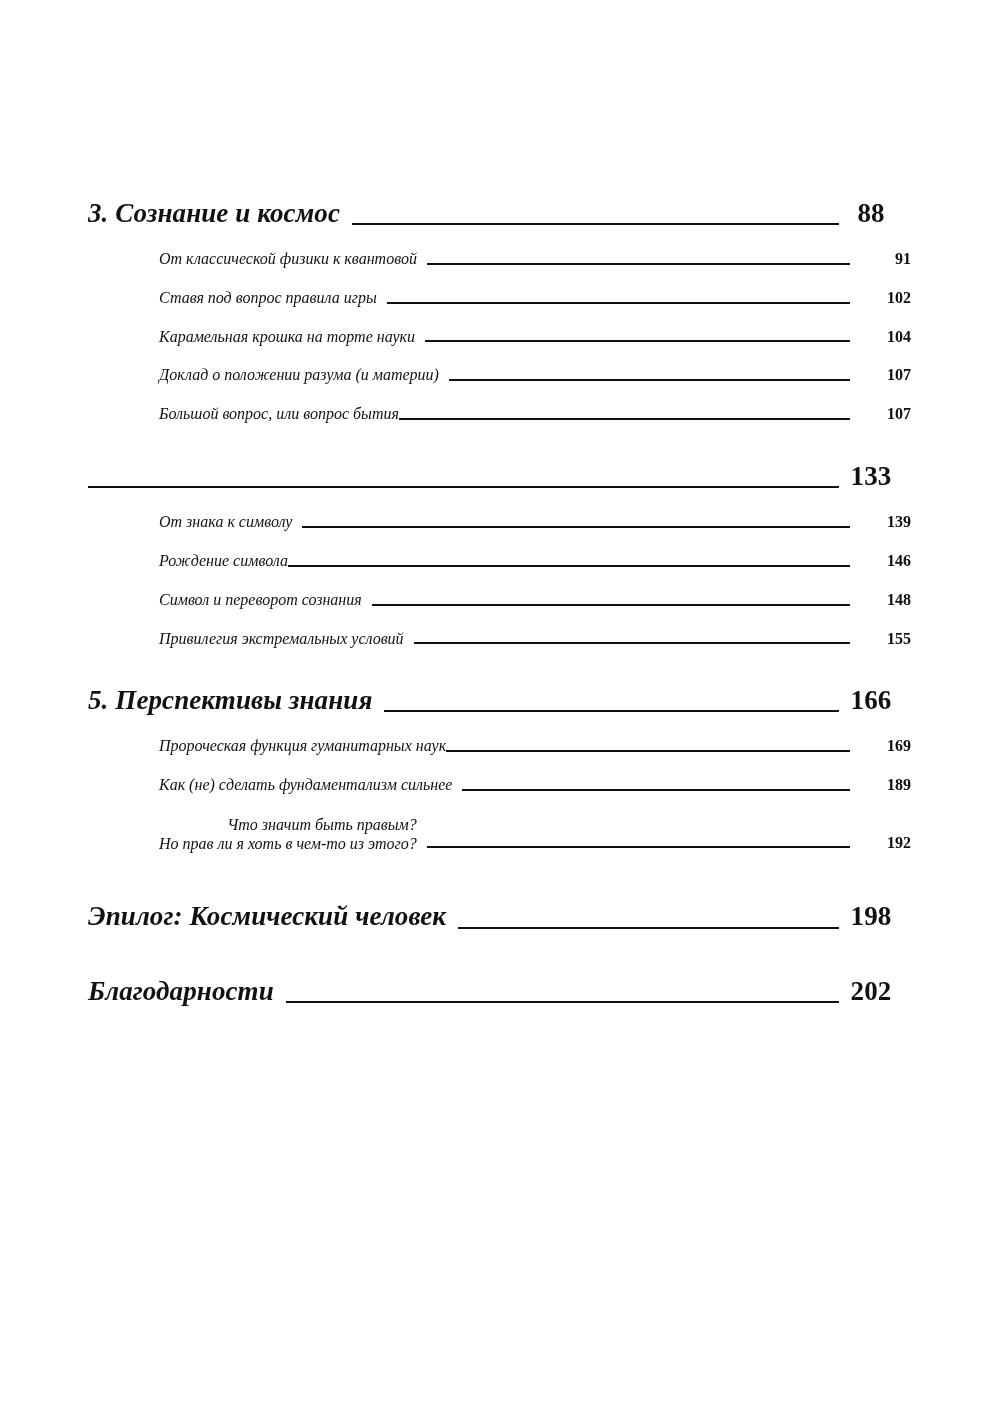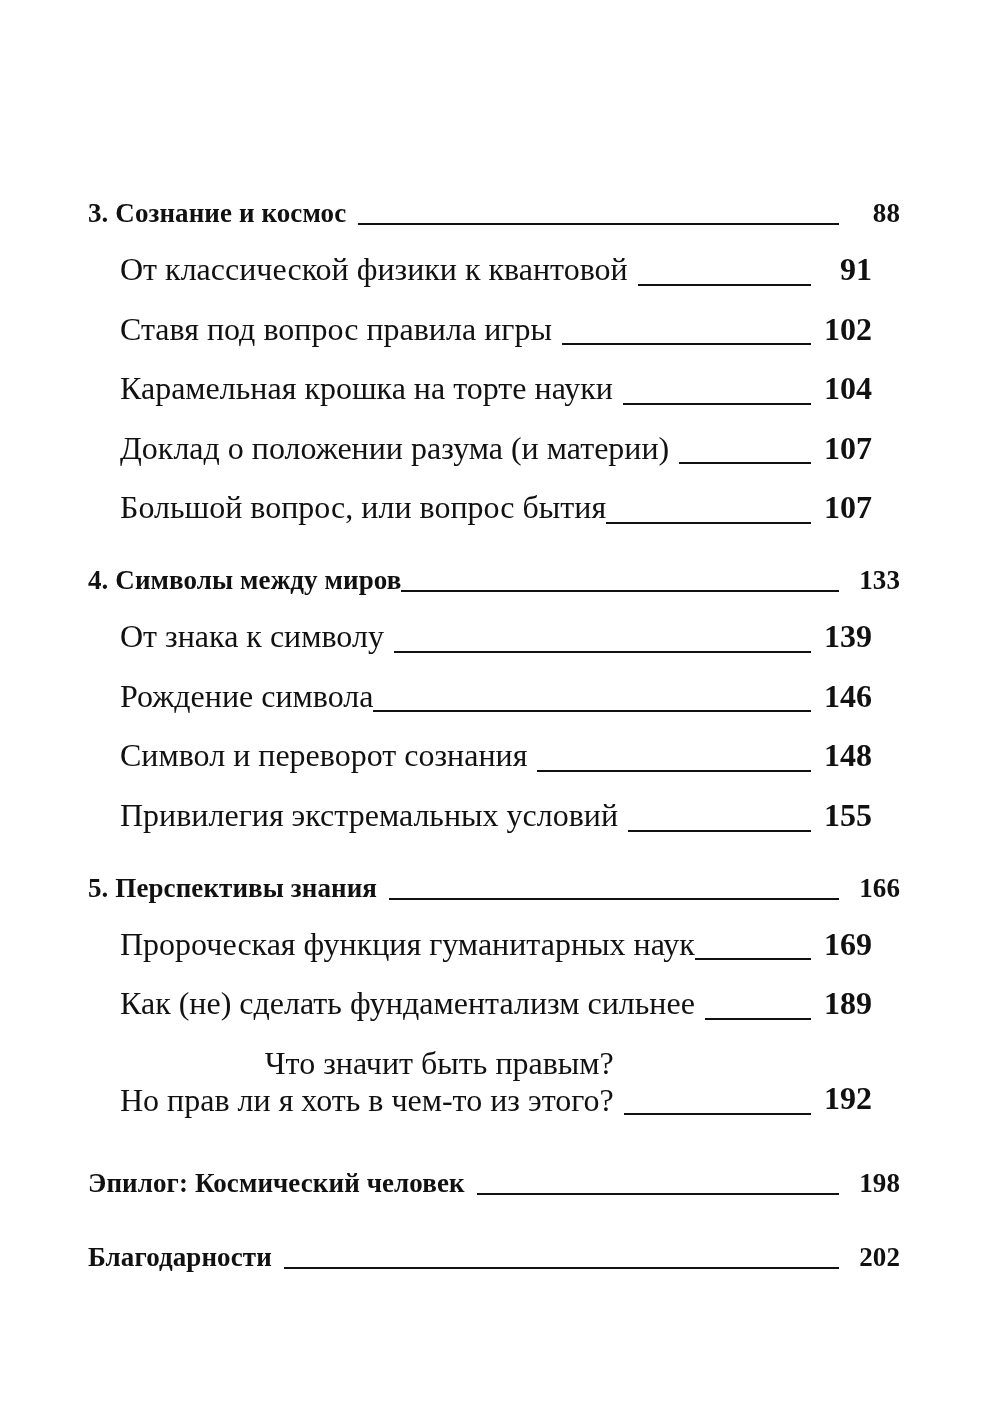--- a/index.html
+++ b/index.html
@@ -36,20 +36,21 @@
     display: flex;
     align-items: flex-end;
     width: 100%;
     box-sizing: border-box;
   }
 
   .title {
     white-space: pre-line;
     flex: 0 1 auto;
     line-height: 1.30;
+    font-style: italic;
   }
 
   .leader {
     flex: 1 1 auto;
     min-width: 8px;
     align-self: flex-end;
     border-bottom: 2px solid #111111;
     margin: 0 0 5px 0;
     height: 0;
   }
@@ -65,34 +66,35 @@
   .row.chapter {
     margin-left: 0;
     font-size: 27px;
     font-weight: 600;
     letter-spacing: 0.1px;
     margin-top: 34px;
   }
   .row.chapter .pageno {
     min-width: 58px;
     font-weight: 600;
+    text-align: center;
   }
   .row.chapter .leader {
     border-bottom-width: 2px;
     margin-bottom: 6px;
     margin-left: 12px;
   }
 
   .row.chapter.first { margin-top: 0; }
 
   
   .row.section {
-    margin-left: 32px;
+    margin-left: 71px;
     width: 752px;
-    font-size: 32px;
+    font-size: 16px;
     font-weight: 400;
     margin-top: 18px;
   }
   .row.section .pageno {
     min-width: 58px;
     font-weight: 700;
   }
   .row.section .leader {
     border-bottom-width: 2px;
     margin-bottom: 5px;
@@ -139,21 +141,20 @@
         <span class="title">Доклад о положении разума (и материи)</span>
         <span class="leader"></span>
         <span class="pageno">107</span>
       </div>
       <div class="row section tight">
         <span class="title">Большой вопрос, или вопрос бытия</span>
         <span class="leader"></span>
         <span class="pageno">107</span>
       </div>
       <div class="row chapter tight">
-        <span class="title">4. Символы между миров</span>
         <span class="leader"></span>
         <span class="pageno">133</span>
       </div>
       <div class="row section">
         <span class="title">От знака к символу</span>
         <span class="leader"></span>
         <span class="pageno">139</span>
       </div>
       <div class="row section tight">
         <span class="title">Рождение символа</span>

